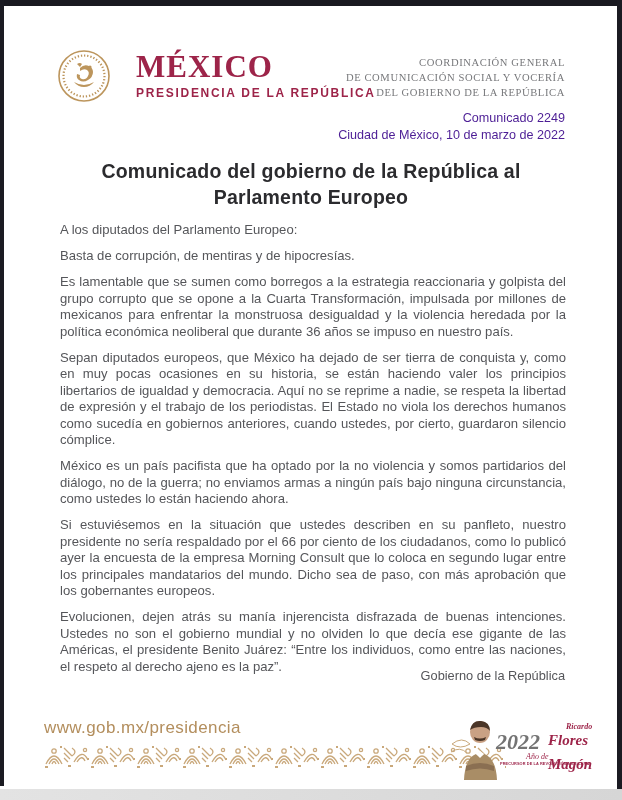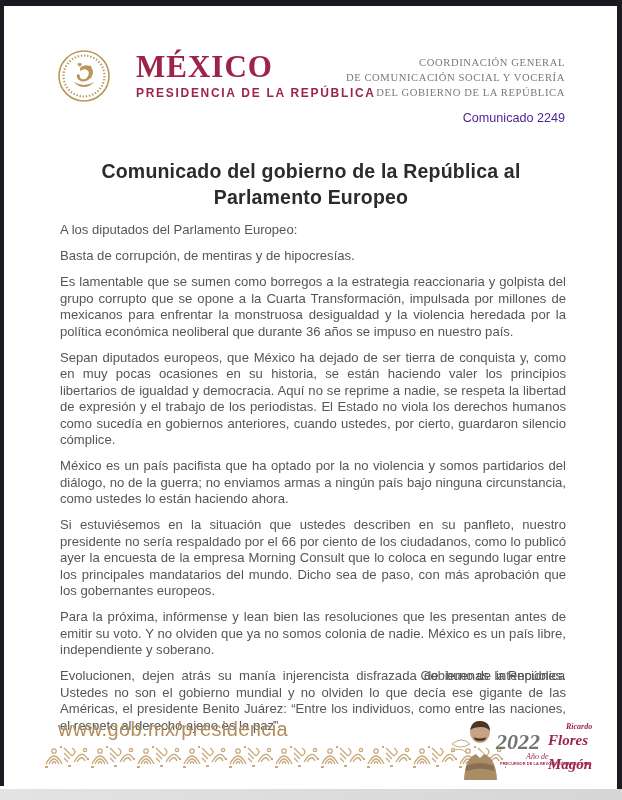--- a/index.html
+++ b/index.html
@@ -48,22 +48,22 @@
     font-size:13.1px;line-height:16.5px;color:#55565A;
   }
   .body-text p{margin:0 0 9.5px 0;text-align:justify;}
   .body-text p.no-justify{text-align:left;}
   .signature{
     position:absolute;right:57px;top:668px;
     font-size:12.8px;color:#55565A;
   }
   
   .site-url{
-    position:absolute;left:58px;top:718px;
-    font-size:20px;color:#B38E5D;letter-spacing:0.4px;
+    position:absolute;left:44px;top:718px;
+    font-size:17px;color:#B38E5D;letter-spacing:0.4px;
   }
   .greca-band{position:absolute;left:44px;top:744px;width:462px;height:25px;}
   .year-logo{position:absolute;left:450px;top:718px;width:150px;height:62px;}
   .ym-portrait{position:absolute;left:0;top:0;width:58px;height:62px;}
   .ym-year{
     position:absolute;left:46px;top:11px;
     font-family:"Liberation Serif", serif;font-style:italic;font-weight:bold;
     font-size:22px;color:#737373;
   }
   .ym-prefix{
@@ -108,34 +108,34 @@
   </div>
 
   <div class="office">
     <div>COORDINACIÓN GENERAL</div>
     <div>DE COMUNICACIÓN SOCIAL Y VOCERÍA</div>
     <div>DEL GOBIERNO DE LA REPÚBLICA</div>
   </div>
 
   <div class="comunicado-meta">
     <div>Comunicado 2249</div>
+    <div>Ciudad de México, 10 de marzo de 2022</div>
   </div>
 
   <div class="doc-title">
     <h1>Comunicado del gobierno de la República al Parlamento Europeo</h1>
   </div>
 
   <div class="body-text">
     <p class="no-justify">A los diputados del Parlamento Europeo:</p>
     <p class="no-justify">Basta de corrupción, de mentiras y de hipocresías.</p>
     <p>Es lamentable que se sumen como borregos a la estrategia reaccionaria y golpista del grupo corrupto que se opone a la Cuarta Transformación, impulsada por millones de mexicanos para enfrentar la monstruosa desigualdad y la violencia heredada por la política económica neoliberal que durante 36 años se impuso en nuestro país.</p>
     <p>Sepan diputados europeos, que México ha dejado de ser tierra de conquista y, como en muy pocas ocasiones en su historia, se están haciendo valer los principios libertarios de igualdad y democracia. Aquí no se reprime a nadie, se respeta la libertad de expresión y el trabajo de los periodistas. El Estado no viola los derechos humanos como sucedía en gobiernos anteriores, cuando ustedes, por cierto, guardaron silencio cómplice.</p>
     <p>México es un país pacifista que ha optado por la no violencia y somos partidarios del diálogo, no de la guerra; no enviamos armas a ningún país bajo ninguna circunstancia, como ustedes lo están haciendo ahora.</p>
     <p>Si estuviésemos en la situación que ustedes describen en su panfleto, nuestro presidente no sería respaldado por el 66 por ciento de los ciudadanos, como lo publicó ayer la encuesta de la empresa Morning Consult que lo coloca en segundo lugar entre los principales mandatarios del mundo. Dicho sea de paso, con más aprobación que los gobernantes europeos.</p>
-    <p>Para la próxima, infórmense y lean bien las resoluciones que les presentan antes de emitir su voto. Y no olviden que ya no somos colonia de nadie. México es un país libre, independiente y soberano.</p>
     <p>Evolucionen, dejen atrás su manía injerencista disfrazada de buenas intenciones. Ustedes no son el gobierno mundial y no olviden lo que decía ese gigante de las Américas, el presidente Benito Juárez: “Entre los individuos, como entre las naciones, el respeto al derecho ajeno es la paz”.</p>
   </div>
 
   <div class="signature">Gobierno de la República</div>
 
   <div class="site-url">www.gob.mx/presidencia</div>
 
   <svg class="greca-band" viewBox="0 0 462 25">
     <defs>
       <pattern id="greca" width="46" height="25" patternUnits="userSpaceOnUse">

